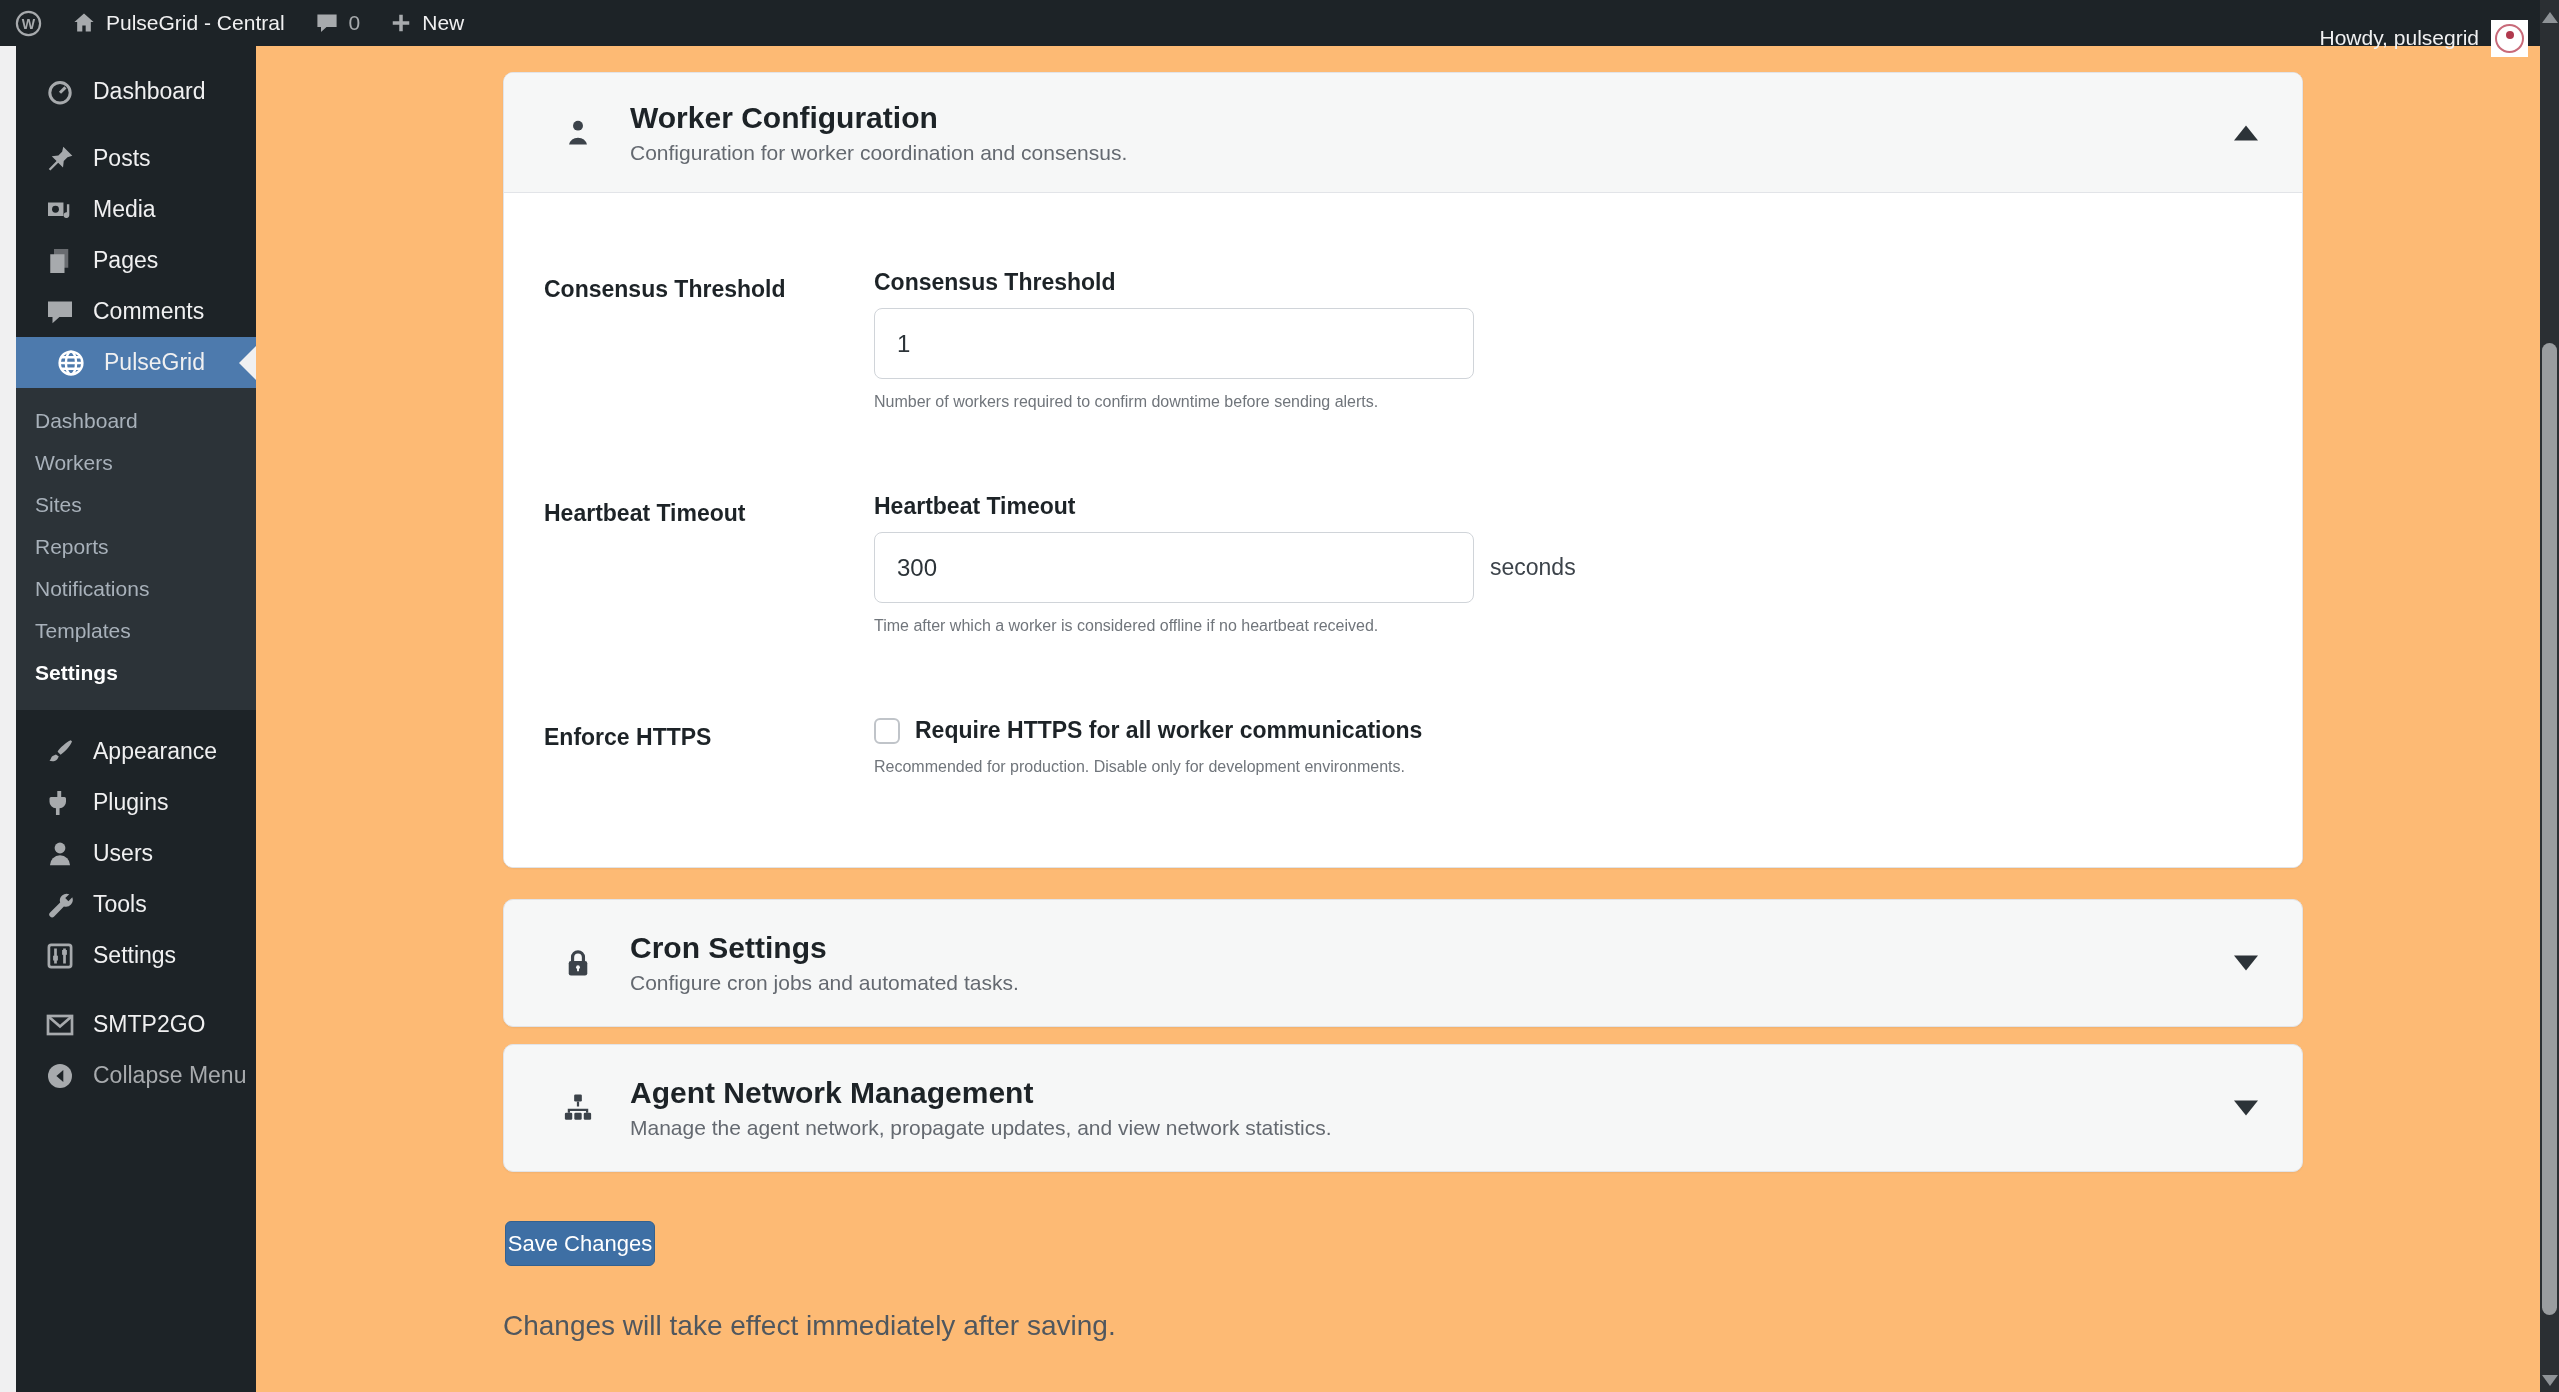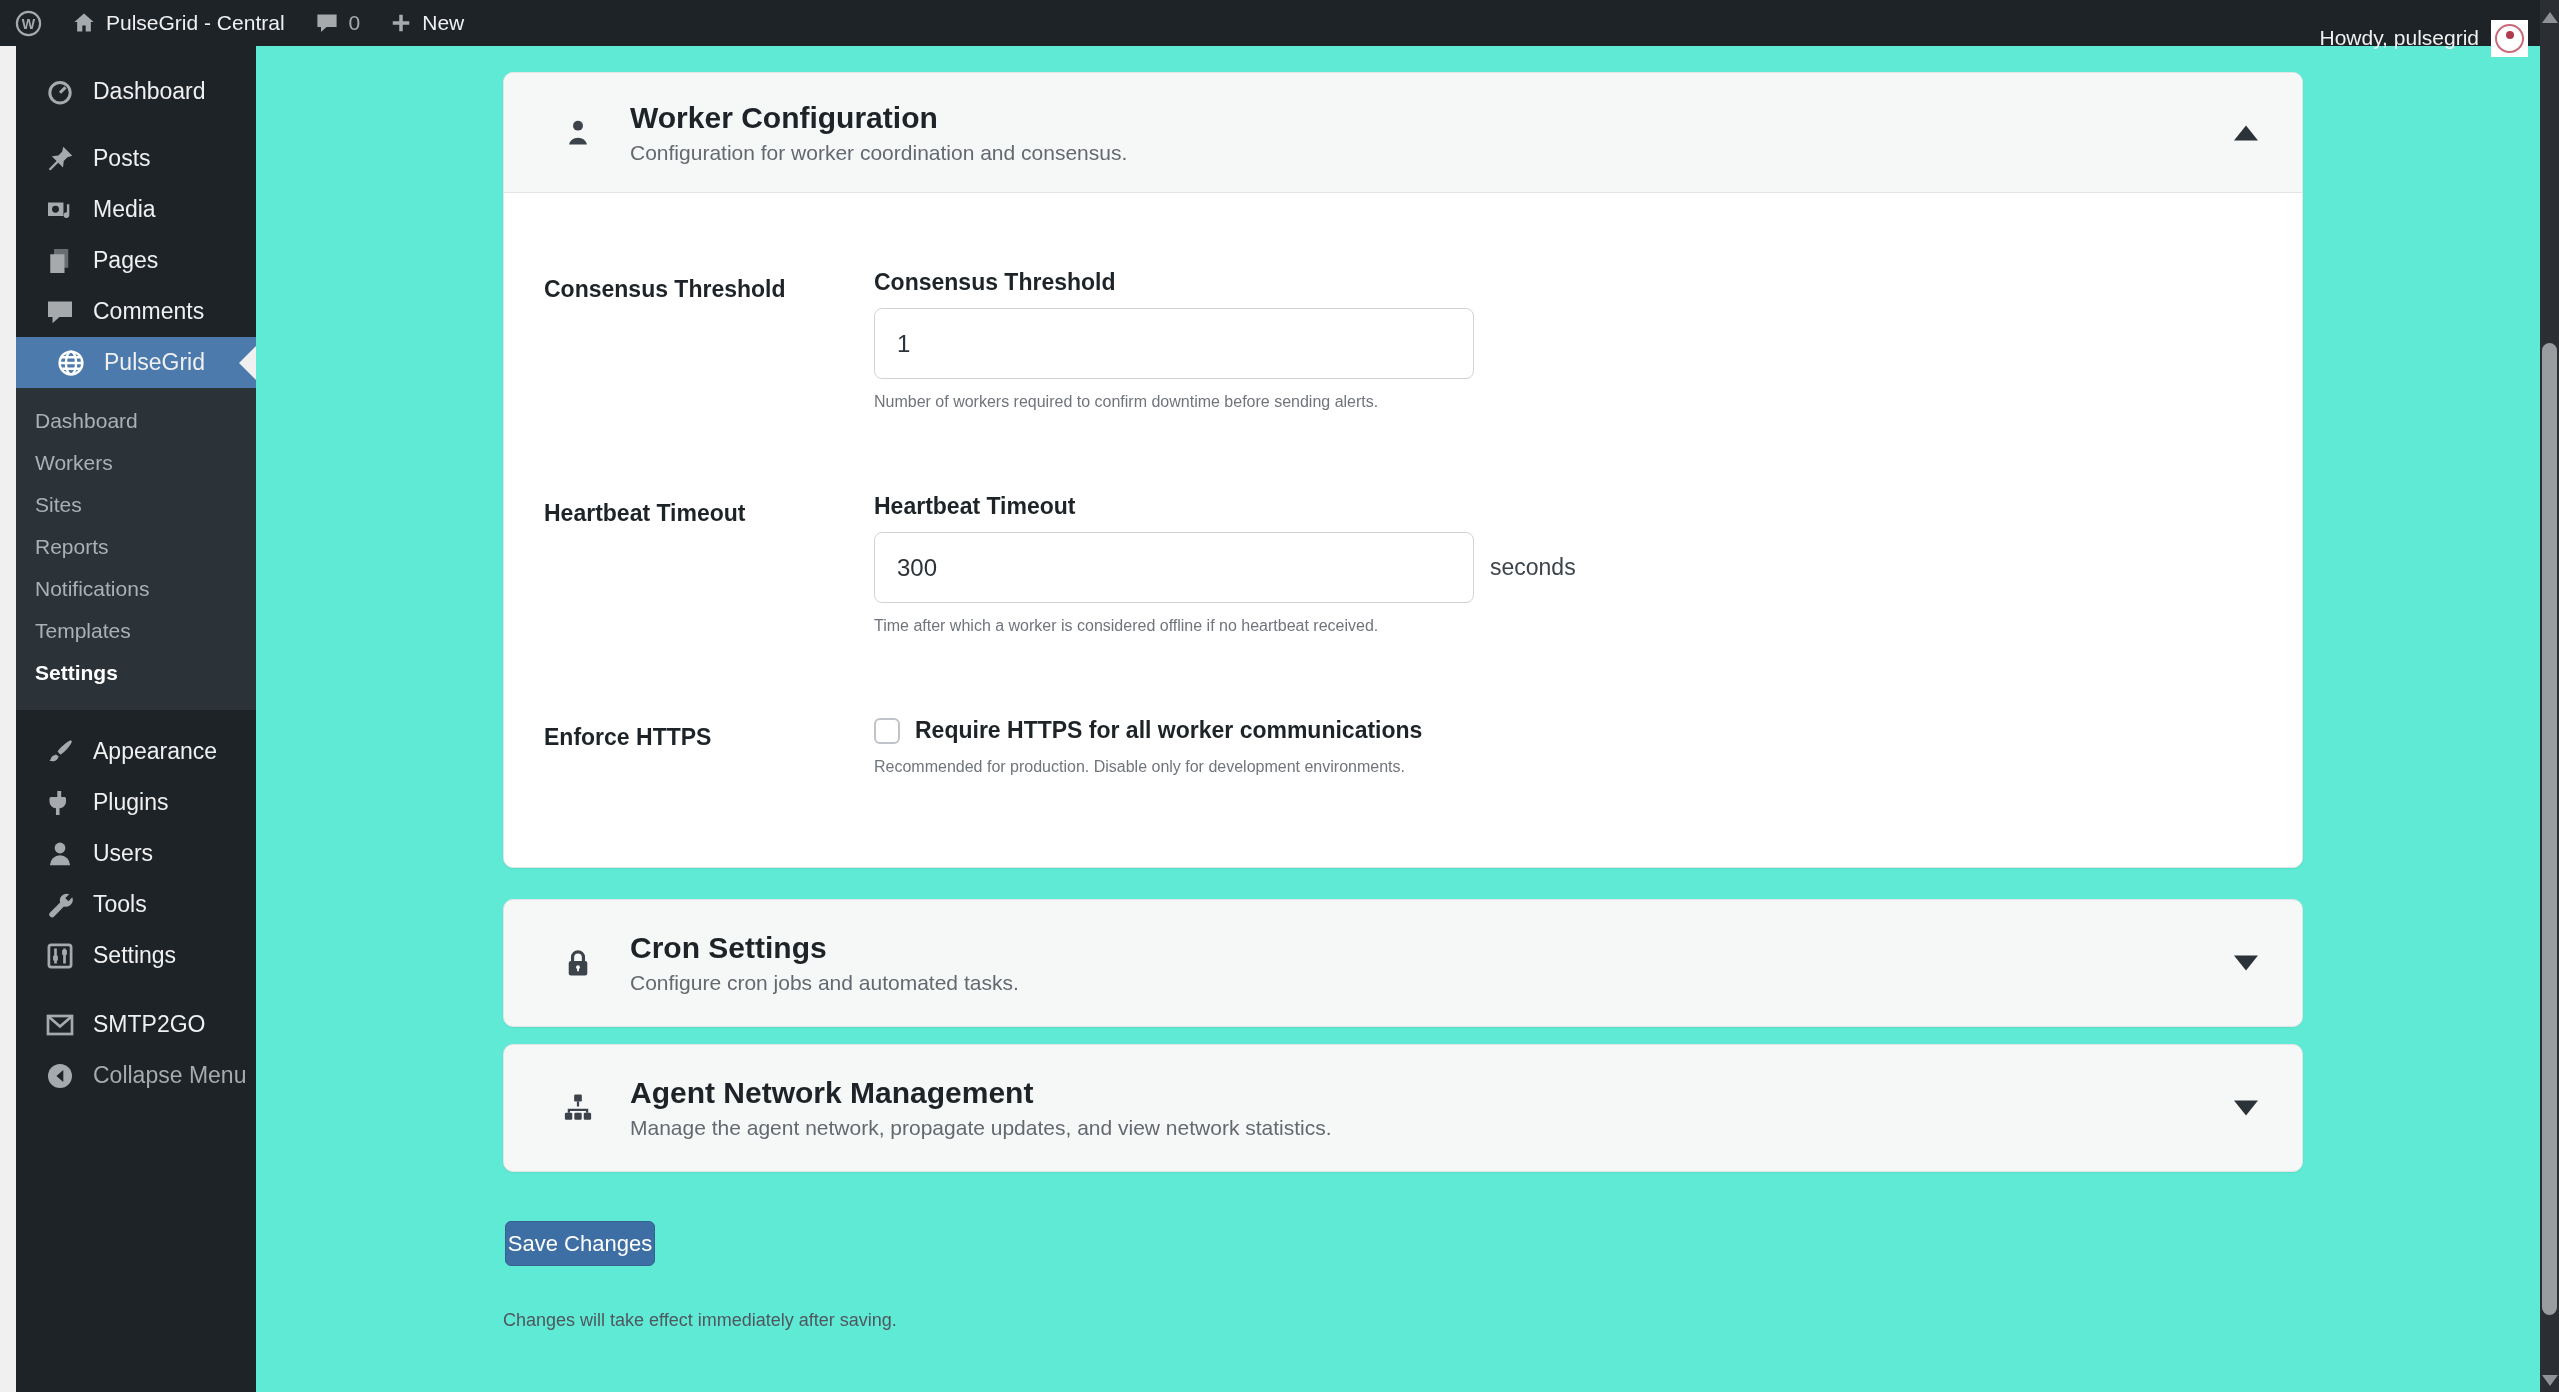--- a/index.html
+++ b/index.html
@@ -63,21 +63,21 @@
   .sb-up   { top:12px; border:8px solid transparent; border-bottom:11px solid #8f9397; border-top-width:0; }
   .sb-down { bottom:6px; border:8px solid transparent; border-top:11px solid #8f9397; border-bottom-width:0; }
   .sb-thumb {
     position:absolute; left:2px; top:343px; width:15px; height:972px;
     background:#9a9da0; border-radius:8px; cursor:pointer;
   }
 
   
   .content {
     position:absolute; top:46px; left:240px; right:19px; bottom:0;
-    background:#5eead4; overflow:hidden;
+    background:#fdba74; overflow:hidden;
   }
   .wrap { width:1800px; margin-left:263px; padding-top:26px; }
 
   .card {
     width:1800px; background:#fff; border:1px solid #e2e4e8; border-radius:10px;
     box-shadow:0 1px 2px rgba(0,0,0,.05); overflow:hidden;
   }
   .card-header {
     position:relative; display:flex; align-items:center;
     background:#f6f7f7; min-height:120px; padding-left:58px; cursor:pointer;
@@ -114,21 +114,21 @@
     appearance:none; -webkit-appearance:none; width:26px; height:26px;
     border:2px solid #c0c4c9; border-radius:6px; background:#fff; cursor:pointer; margin:0;
   }
   .check-text { font-size:23px; font-weight:700; color:#1d2327; }
 
   .save-btn {
     display:block; margin:49px 0 0 2px; width:150px; height:45px;
     background:#3e6fa4; color:#fff; border:1px solid #34618f; border-radius:6px;
     font-family:"Liberation Sans", sans-serif; font-size:22px; cursor:pointer;
   }
-  .footer-note { margin-top:44px; font-size:18px; color:#50575e; }
+  .footer-note { margin-top:44px; font-size:28px; color:#50575e; }
 </style>
 </head>
 <body>
 
 <div class="adminbar">
   <div class="ab-left">
     <div class="ab-item">
       <svg width="27" height="27" viewBox="0 0 20 20">
         <circle cx="10" cy="10" r="8.6" fill="none" stroke="#a7aaad" stroke-width="1.6"></circle>
         <text x="10" y="14.2" text-anchor="middle" font-size="10.5" font-weight="bold" fill="#a7aaad">W</text>

